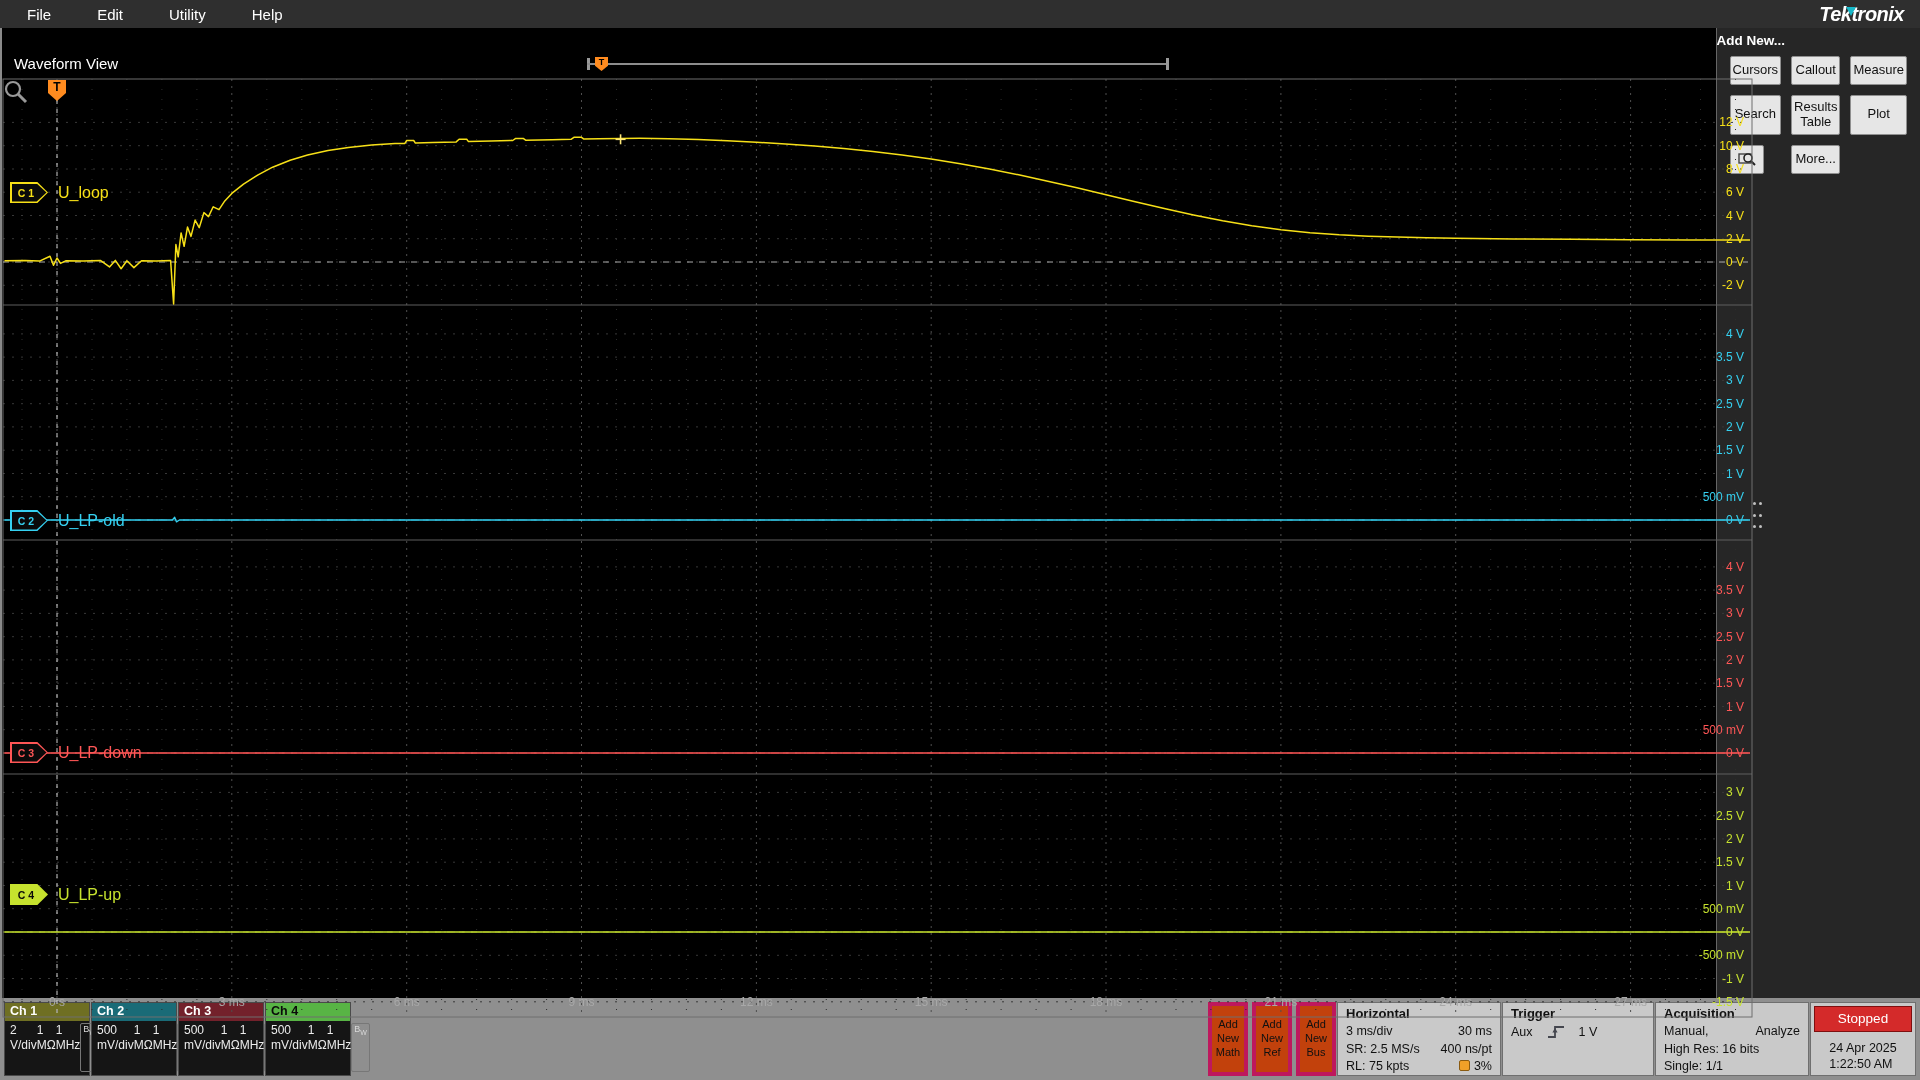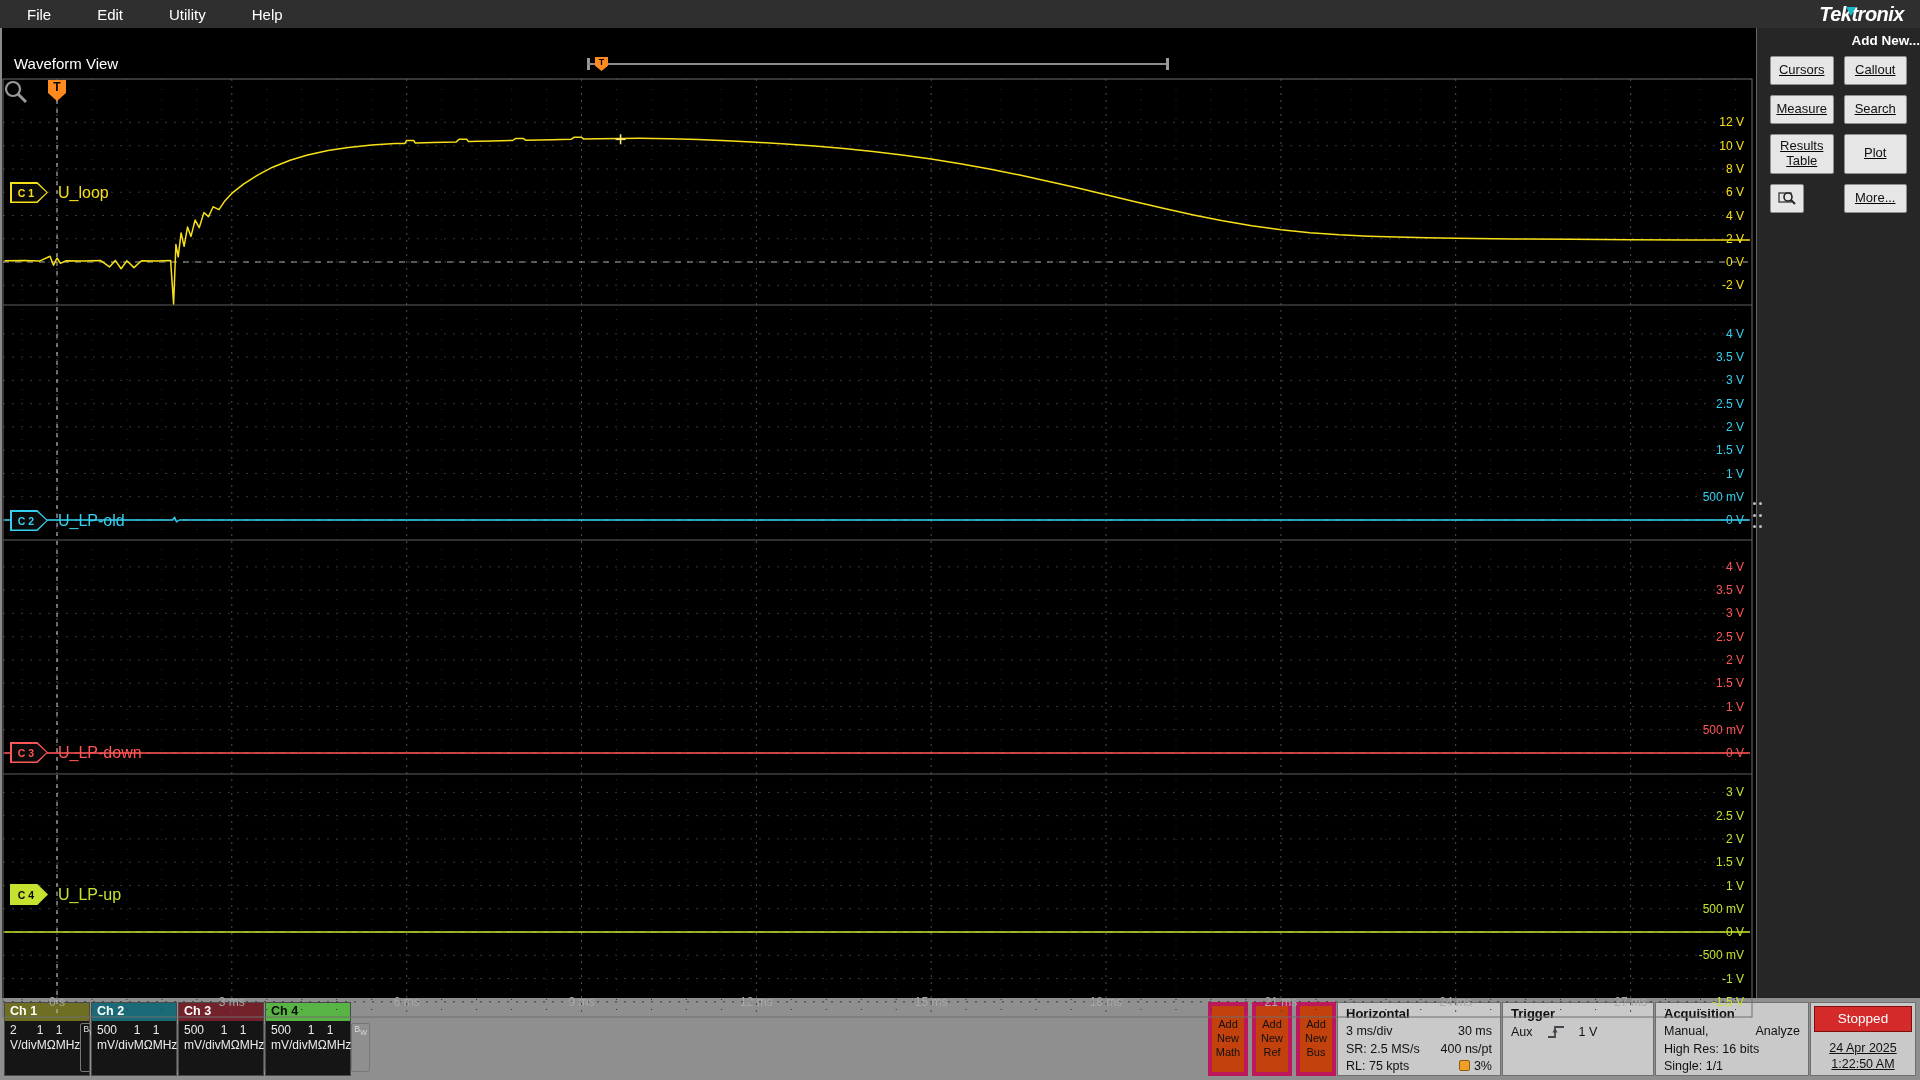--- a/index.html
+++ b/index.html
@@ -46,22 +46,22 @@
               font-size:10.5px; font-weight:bold; color:var(--ch); }
   .ch-badge.filled .inner { background:var(--ch); color:#0a0a0a; }
   .ch-trace-label { position:absolute; left:56px; font-size:16px; line-height:21px; color:var(--ch); cursor:pointer; }
   .zoom-glyph { position:absolute; left:1702px; top:3px; cursor:pointer; }
   
   .splitter { position:absolute; left:1752px; top:472px; width:10px; height:30px; cursor:col-resize;
               display:grid; grid-template-columns:1fr 1fr; gap:3px; align-content:space-between; padding:2px 1px; }
   .splitter i { width:3px; height:3px; border-radius:50%; background:#c0c0c0; }
   
   .sidebar { flex:1; background:#262626; display:flex; flex-direction:column; }
-  .addnew-header { color:#fff; font-size:13.5px; font-weight:bold; text-align:right; padding:5px 0 6px; }
-  .sb-grid { display:grid; grid-template-columns:1fr 1fr; gap:10px 10px; padding:2px 13px;text-decoration:underline; }
+  .addnew-header { color:#fff; font-size:13.5px; font-weight:bold; text-align:left; padding:5px 0 6px; }
+  .sb-grid { display:grid; grid-template-columns:1fr 1fr 1fr; gap:10px 10px; padding:2px 13px; }
   .sb-btn { background:#e6e6e6; border:1px solid #8f8f8f; border-radius:2px; font-size:13px; color:#111;
             text-align:center; padding:4px 2px; cursor:pointer; display:flex; align-items:center;
             justify-content:center; min-height:29px; line-height:1.15; }
   .sb-btn.icon-btn { width:34px; min-height:28px; justify-self:start; }
   
   .bottombar { height:82px; background:#8f8f8f; display:flex; align-items:stretch; padding:4px; gap:1px; }
   .chcard { width:86px; background:#151515; border:1px solid #4a4a4a; display:flex; flex-direction:column; cursor:pointer; }
   .chcard-head { height:18px; background:var(--chbg); color:var(--chfg); font-size:12.5px; font-weight:bold;
                  padding:1px 5px; flex:none; }
   .chcard-body { flex:1; color:#ececec; font-size:12px; padding:2px 5px 3px;
@@ -79,21 +79,21 @@
   .panel.horizontal { width:164px; }
   .panel.trigger { width:152px; }
   .panel.acq { width:154px; }
   .trig-row { display:flex; align-items:center; gap:14px; margin-top:3px; }
   .pct-icon { display:inline-block; width:11px; height:11px; background:#f0a028; border:1px solid #8a5a10;
               border-radius:2px; margin-right:4px; vertical-align:-1px; }
   .status { width:106px; background:#c9c9c9; border:1px solid #6f6f6f; display:flex; flex-direction:column;
             align-items:center; padding:3px; }
   .stopped-btn { background:#d42a2a; color:#fff; font-weight:normal; font-size:13.5px; width:100%; text-align:center;
                  padding:4px 0 5px; border:1px solid #7e0f0f; cursor:pointer; }
-  .datetime { margin-top:auto; font-size:12.5px; color:#111; text-align:center; line-height:1.3;text-decoration:underline; }
+  .datetime { margin-top:auto; font-size:12.5px; color:#111; text-align:left; line-height:1.3; }
 </style>
 </head>
 <body>
 
 <header class="menubar">
   <div class="menu-item">File</div>
   <div class="menu-item">Edit</div>
   <div class="menu-item">Utility</div>
   <div class="menu-item">Help</div>
   <div class="logo">

